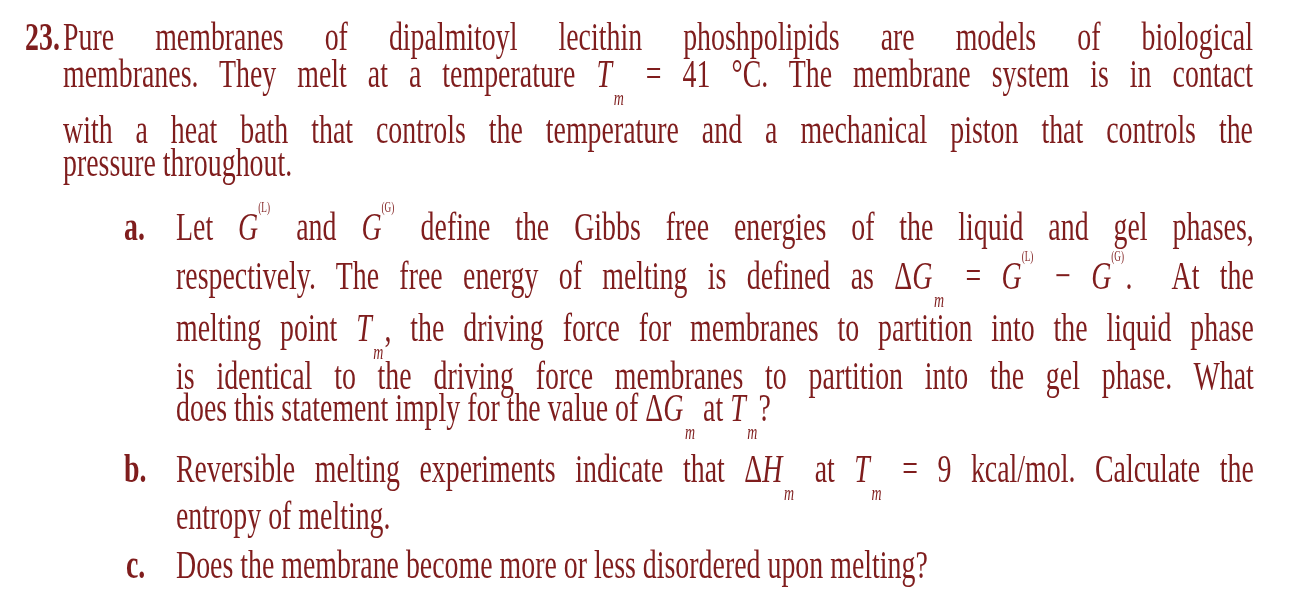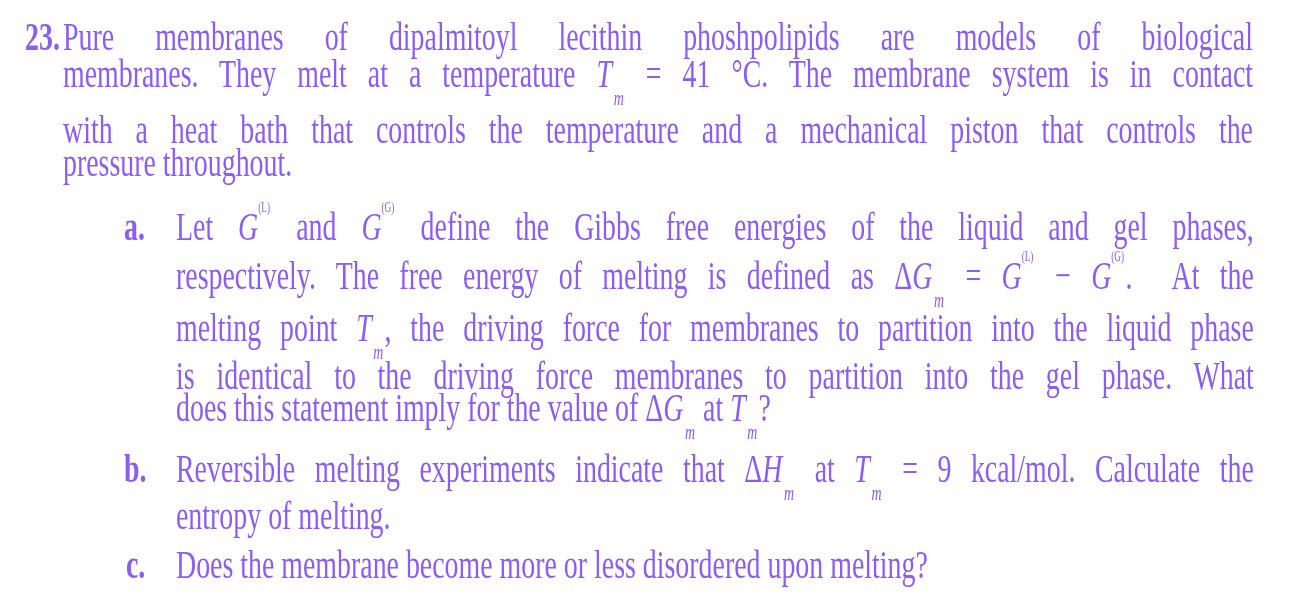--- a/index.html
+++ b/index.html
@@ -5,21 +5,21 @@
   html, body {
     margin: 0;
     padding: 0;
     background: #ffffff;
   }
   .page {
     position: relative;
     width: 1306px;
     height: 610px;
     background: #ffffff;
-    color: #8b5cf6;
+    color: #7f1d1d;
     font-family: "Liberation Serif", "DejaVu Serif", serif;
     overflow: hidden;
   }
   
   .text-block {
     position: absolute;
     font-size: 41px;
     line-height: 41px;
     transform: scaleX(0.68);
     transform-origin: 0 0;

